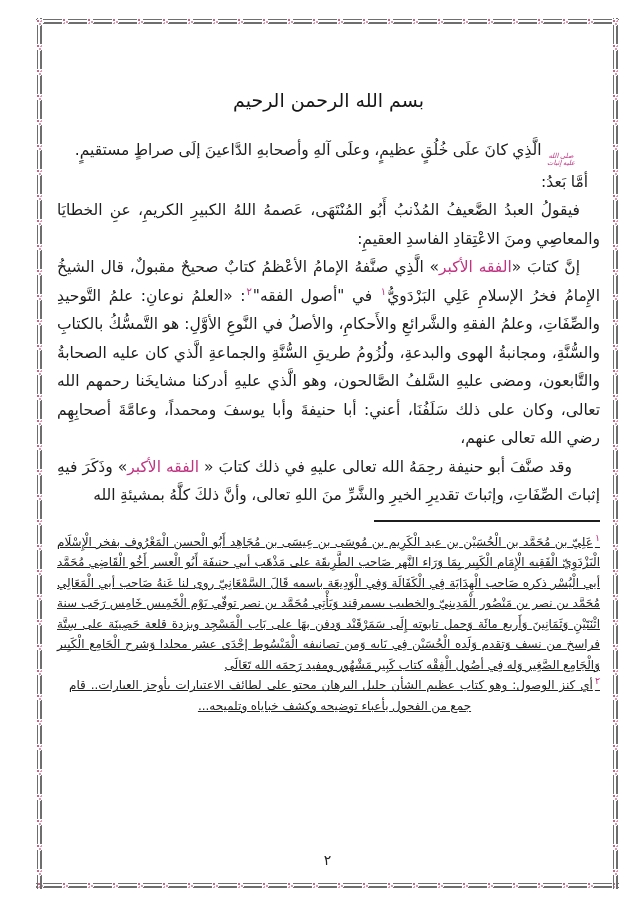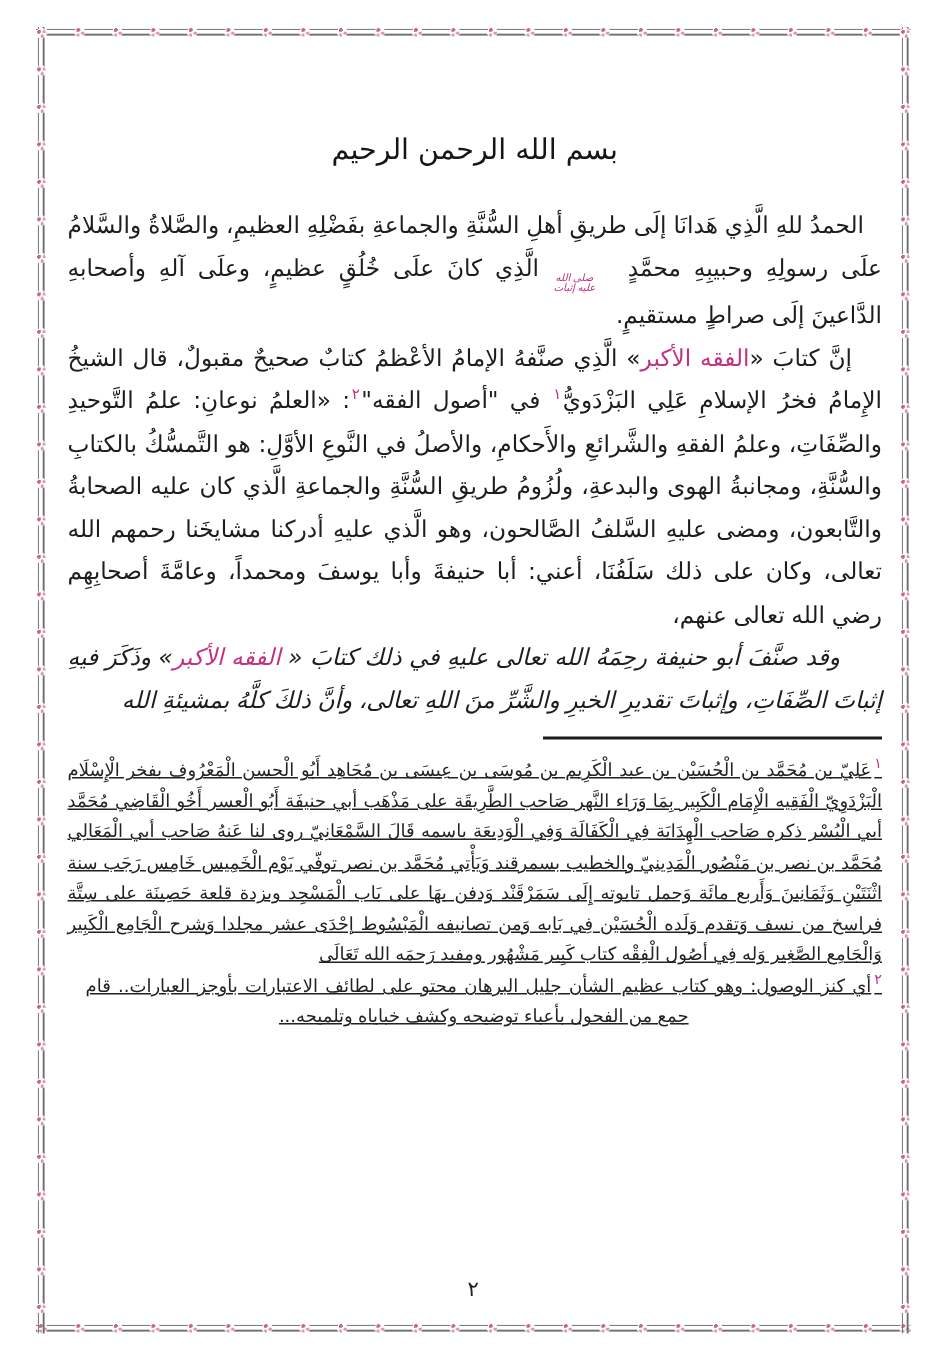--- a/index.html
+++ b/index.html
@@ -8,21 +8,21 @@
     --pkd:#c4688b;
     --ln:#6e6e6e;
     --ink:#1d1d1d;
   }
   *{margin:0;padding:0;box-sizing:border-box;}
   html,body{background:#ffffff;}
   body{
     width:633px;height:911px;position:relative;overflow:hidden;
     font-family:"DejaVu Sans", sans-serif;color:var(--ink);
   }
-  .frame{position:absolute;left:24px;top:18px;width:583px;height:871px;}
+  .frame{position:absolute;left:36px;top:18px;width:583px;height:871px;}
   .edge{position:absolute;}
   .edge-h{
     height:7px;left:0;right:0;
     background-image:
       radial-gradient(circle 1.3px at 3.2px 2.1px, var(--pkd) 99%, transparent),
       radial-gradient(circle 1.15px at 6px 4.1px, var(--pk) 99%, transparent),
       radial-gradient(circle 1.05px at 3.2px 5.3px, var(--pk) 99%, transparent),
       radial-gradient(circle 3.6px at 4.2px 3.5px, #ffffff 99%, transparent),
       linear-gradient(to bottom, transparent 1px, var(--ln) 1px 2.1px, transparent 2.1px 4.5px, var(--ln) 4.5px 5.6px, transparent 5.6px);
     background-size:25px 7px;background-repeat:repeat-x;
@@ -50,21 +50,21 @@
     text-align:center;font-size:19px;font-weight:normal;
     line-height:30px;margin-bottom:21px;color:#161616;
   }
   .body-text p{
     font-size:15.5px;line-height:28.5px;
     text-align:justify;text-justify:inter-word;
     word-spacing:-0.5px;
   }
   .ind-sm{text-indent:12px;}
   .ind-md{text-indent:20px;}
-  .ind-lg{text-indent:28px;font-style:italic;}
+  .ind-lg{text-indent:28px;}
   .hl{color:var(--accent);}
   sup.fn-ref{
     color:var(--accent);font-size:10px;line-height:0;
     vertical-align:super;margin:0 1px;
   }
   .saw{
     display:inline-flex;flex-direction:column;align-items:center;
     font-size:6.8px;line-height:1.1;color:var(--accent);
     vertical-align:-3px;margin:0 1px;white-space:nowrap;
   }
@@ -95,28 +95,30 @@
   <div class="edge edge-h edge-bottom"></div>
   <div class="edge edge-v edge-left"></div>
   <div class="edge edge-v edge-right"></div>
 
   <div class="content">
 
     <div class="bismillah">بسم الله الرحمن الرحيم</div>
 
     <div class="body-text">
 
-      <p class="ind-sm"><span>الحمدُ للهِ الَّذِي هَدانَا إلَى طريقِ أهلِ السُّنَّةِ والجماعةِ بفَضْلِهِ العظيمِ، والصَّلاةُ والسَّلامُ علَى رسولِهِ وحبيبِهِ محمَّدٍ</span>
+      <p class="ind-sm">
         <span class="saw">
             <i>صلى الله</i>
             <i>عليه إثبات</i>
           </span>
         <span>الَّذِي كانَ علَى خُلُقٍ عظيمٍ، وعلَى آلهِ وأصحابهِ الدَّاعينَ إلَى صراطٍ مستقيمٍ.</span></p>
 
+      <p class="ind-sm">أمَّا بَعدُ:</p>
 
+      <p class="ind-md">فيقولُ العبدُ الضَّعيفُ المُذْنبُ أَبُو المُنْتَهَى، عَصمهُ اللهُ الكبيرِ الكريمِ، عنِ الخطايَا والمعاصِي ومنَ الاعْتِقادِ الفاسدِ العقيمِ:</p>
 
       <p class="ind-md"><span>إنَّ كتابَ «</span><span class="hl">الفقه الأكبر</span><span>» الَّذِي صنَّفهُ الإمامُ الأعْظمُ كتابٌ صحيحٌ مقبولٌ، قال الشيخُ الإِمامُ فخرُ الإسلامِ عَلِي البَزْدَويُّ</span><sup class="fn-ref">١</sup><span> في "أصول الفقه"</span><sup class="fn-ref">٢</sup><span>: «العلمُ نوعانِ: علمُ التَّوحيدِ والصِّفَاتِ، وعلمُ الفقهِ والشَّرائعِ والأَحكامِ، والأصلُ في النَّوعِ الأوَّلِ: هو التَّمسُّكُ بالكتابِ والسُّنَّةِ، ومجانبةُ الهوى والبدعةِ، ولُزُومُ طريقِ السُّنَّةِ والجماعةِ الَّذي كان عليه الصحابةُ والتَّابعون، ومضى عليهِ السَّلفُ الصَّالحون، وهو الَّذي عليهِ أدركنا مشايخَنا رحمهم الله تعالى، وكان على ذلك سَلَفُنَا، أعني: أبا حنيفةَ وأبا يوسفَ ومحمداً، وعامَّةَ أصحابِهِم رضي الله تعالى عنهم،</span></p>
 
       <p class="ind-lg"><span>وقد صنَّفَ أبو حنيفة رحِمَهُ الله تعالى عليهِ في ذلك كتابَ « </span><span class="hl">الفقه الأكبر</span><span>» وذَكَرَ فيهِ إثباتَ الصِّفَاتِ، وإثباتَ تقديرِ الخيرِ والشَّرِّ منَ اللهِ تعالى، وأنَّ ذلكَ كلَّهُ بمشيئةِ الله</span></p>
     </div>
 
     <div class="fn-sep"></div>
 
     <div class="footnotes">
       <p class="fn1"><sup class="fn-marker">١</sup><span>عَلِيّ بن مُحَمَّد بن الْحُسَيْن بن عبد الْكَرِيم بن مُوسَى بن عِيسَى بن مُجَاهِد أَبُو الْحسن الْمَعْرُوف بفخر الْإِسْلَام الْبَزْدَوِيّ الْفَقِيه الْإِمَام الْكَبِير بِمَا وَرَاء النَّهر صَاحب الطَّرِيقَة على مَذْهَب أبي حنيفَة أَبُو الْعسر أَخُو الْقَاضِي مُحَمَّد أبي الْيُسْر ذكره صَاحب الْهِدَايَة فِي الْكَفَالَة وَفِي الْوَدِيعَة باسمه قَالَ السَّمْعَانِيّ روى لنا عَنهُ صَاحب أبي الْمَعَالِي مُحَمَّد بن نصر بن مَنْصُور الْمَدِينِيّ والخطيب بسمرقند وَيَأْتِي مُحَمَّد بن نصر توفّي يَوْم الْخَمِيس خَامِس رَجَب سنة اثْنَتَيْنِ وَثَمَانِينَ وَأَربع مائَة وَحمل تابوته إِلَى سَمَرْقَنْد وَدفن بهَا على بَاب الْمَسْجِد وبزدة قلعة حَصِينَة على سِتَّة فراسخ من نسف وَتقدم وَلَده الْحُسَيْن فِي بَابه وَمن تصانيفه الْمَبْسُوط إحْدَى عشر مجلدا وَشرح الْجَامِع الْكَبِير وَالْجَامِع الصَّغِير وَله فِي أصُول الْفِقْه كتاب كَبِير مَشْهُور ومفيد رَحمَه الله تَعَالَى</span></p>

